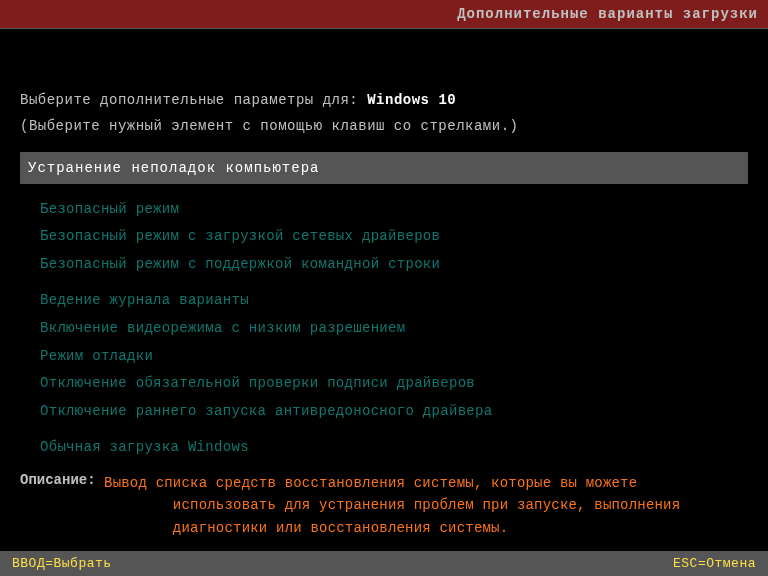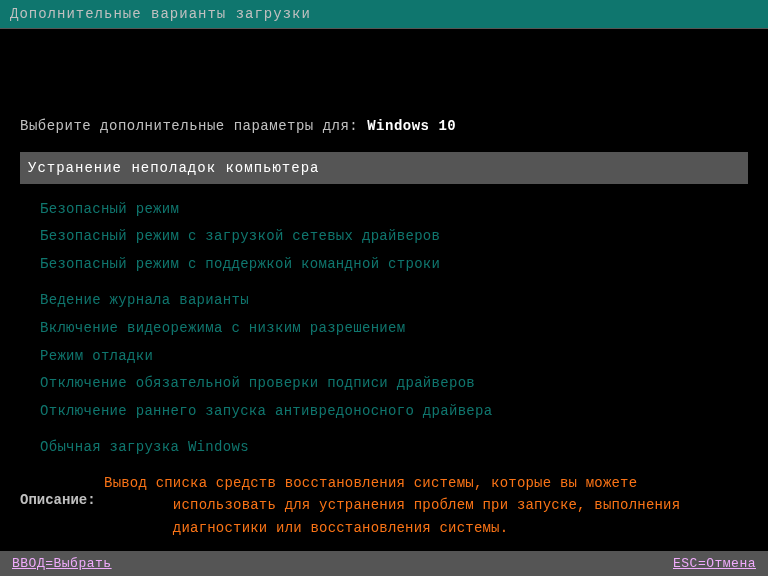--- a/index.html
+++ b/index.html
@@ -20,26 +20,27 @@
 
     .screen {
       width: 768px;
       height: 576px;
       display: flex;
       flex-direction: column;
       background-color: #000000;
     }
 
     .title-bar {
-      background-color: #0f766e;
+      background-color: #7f1d1d;
       color: #c0c0c0;
-      text-align: left;
+      text-align: right;
       padding: 6px 10px;
       border-bottom: 1px solid #555;
       letter-spacing: 1px;
+      font-weight: bold;
     }
 
     .main-content {
       flex: 1;
       padding: 12px 20px;
       display: flex;
       flex-direction: column;
       gap: 0;
       justify-content: flex-end;
     }
@@ -86,58 +87,59 @@
     .description-section {
       margin-top: 10px;
       display: flex;
       gap: 0;
     }
 
     .description-label {
       color: #c0c0c0;
       white-space: nowrap;
       font-weight: bold;
-      margin-top: 20px;
     }
 
     .description-text {
       color: #f97316;
       line-height: 1.6;
       letter-spacing: 0.2px;
     }
 
     .footer {
       display: flex;
       justify-content: space-between;
       background-color: #555555;
       padding: 5px 12px;
       color: #ffffff;
       font-size: 13px;
       letter-spacing: 0.5px;
     }
 
     .footer-item {
-      color: #f0abfc;
-      text-decoration: underline;
+      color: #fde047;
     }
   </style>
 </head>
 <body>
 
 <div class="screen">
 
   <div class="title-bar">
     <span>Дополнительные  варианты  загрузки</span>
   </div>
 
   <div class="main-content">
 
     <div class="subtitle-line">
       <span>Выберите дополнительные параметры для:</span>
       <span class="highlight">Windows 10</span>
+    </div>
+    <div class="subtitle-line">
+      <span>(Выберите нужный элемент с помощью клавиш со стрелками.)</span>
     </div>
 
     <div class="selected-item">
       <span>Устранение неполадок компьютера</span>
     </div>
 
     <div class="menu-section">
 
       <div class="menu-item">
         <span>Безопасный режим</span>

